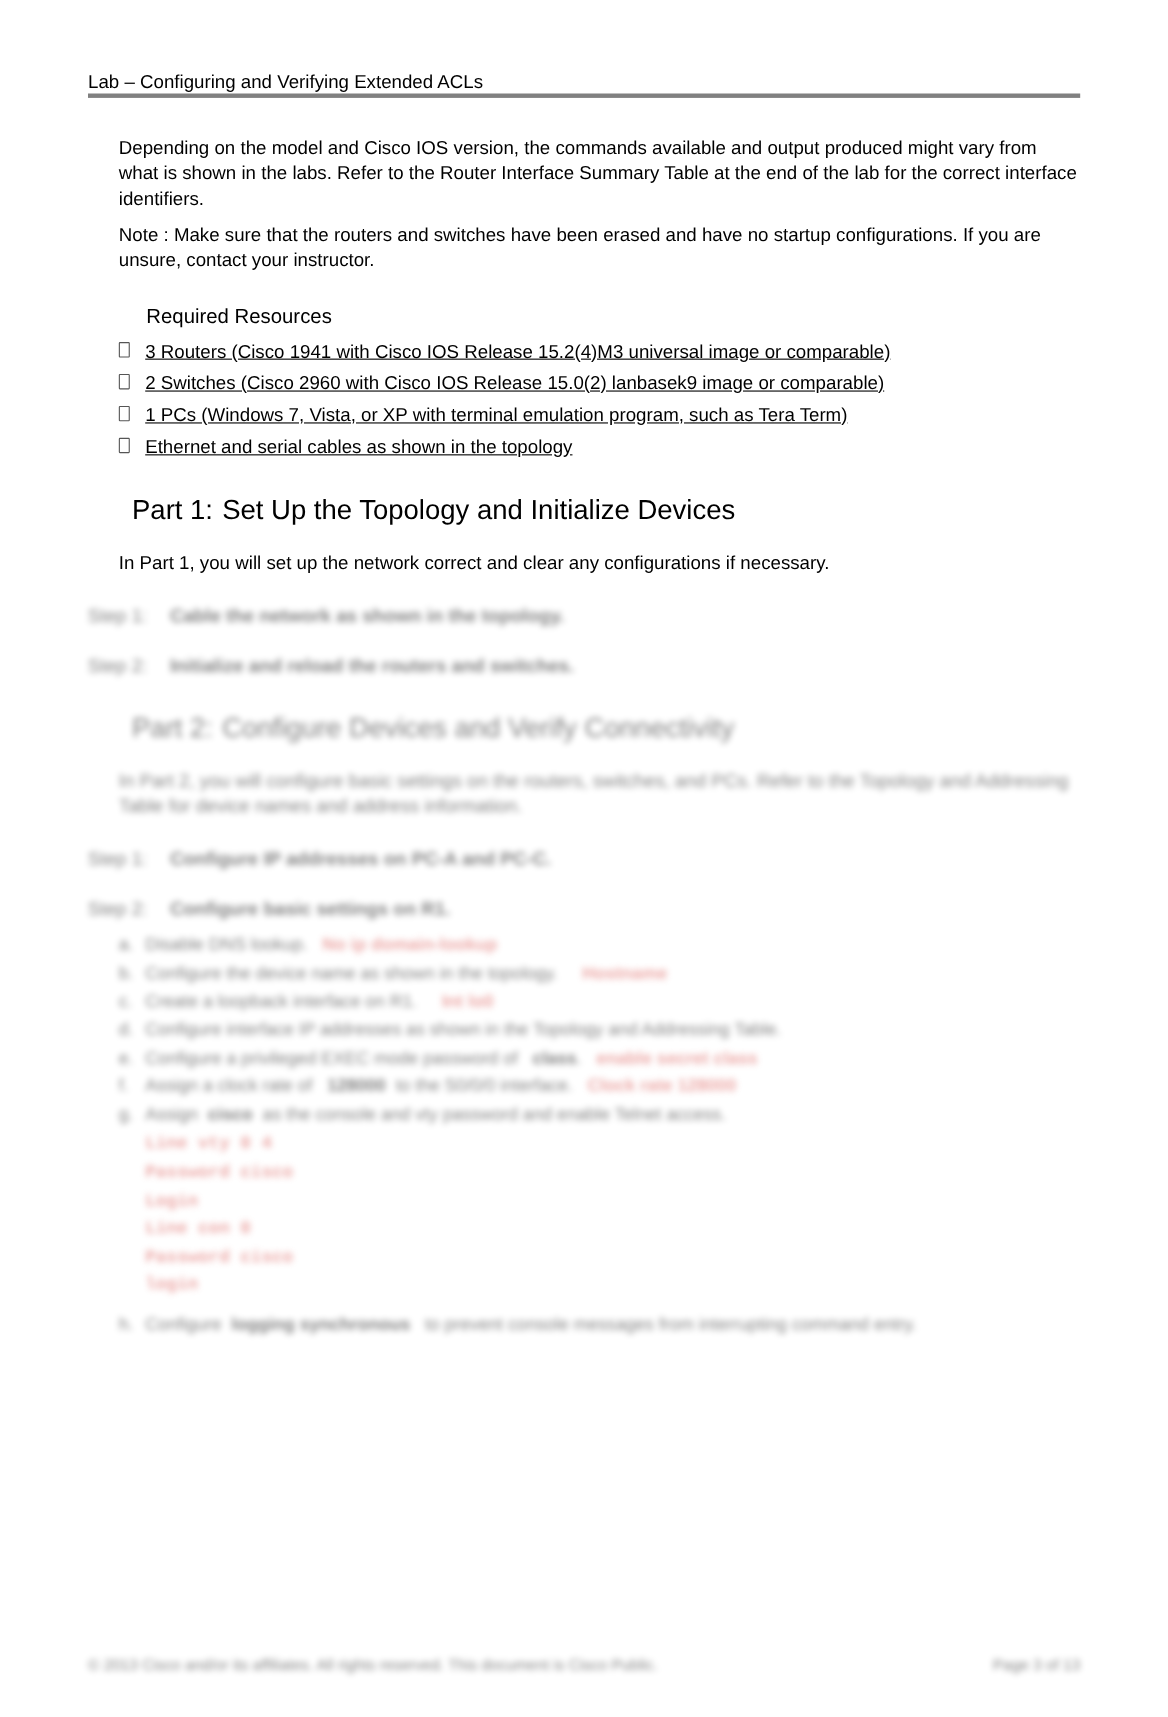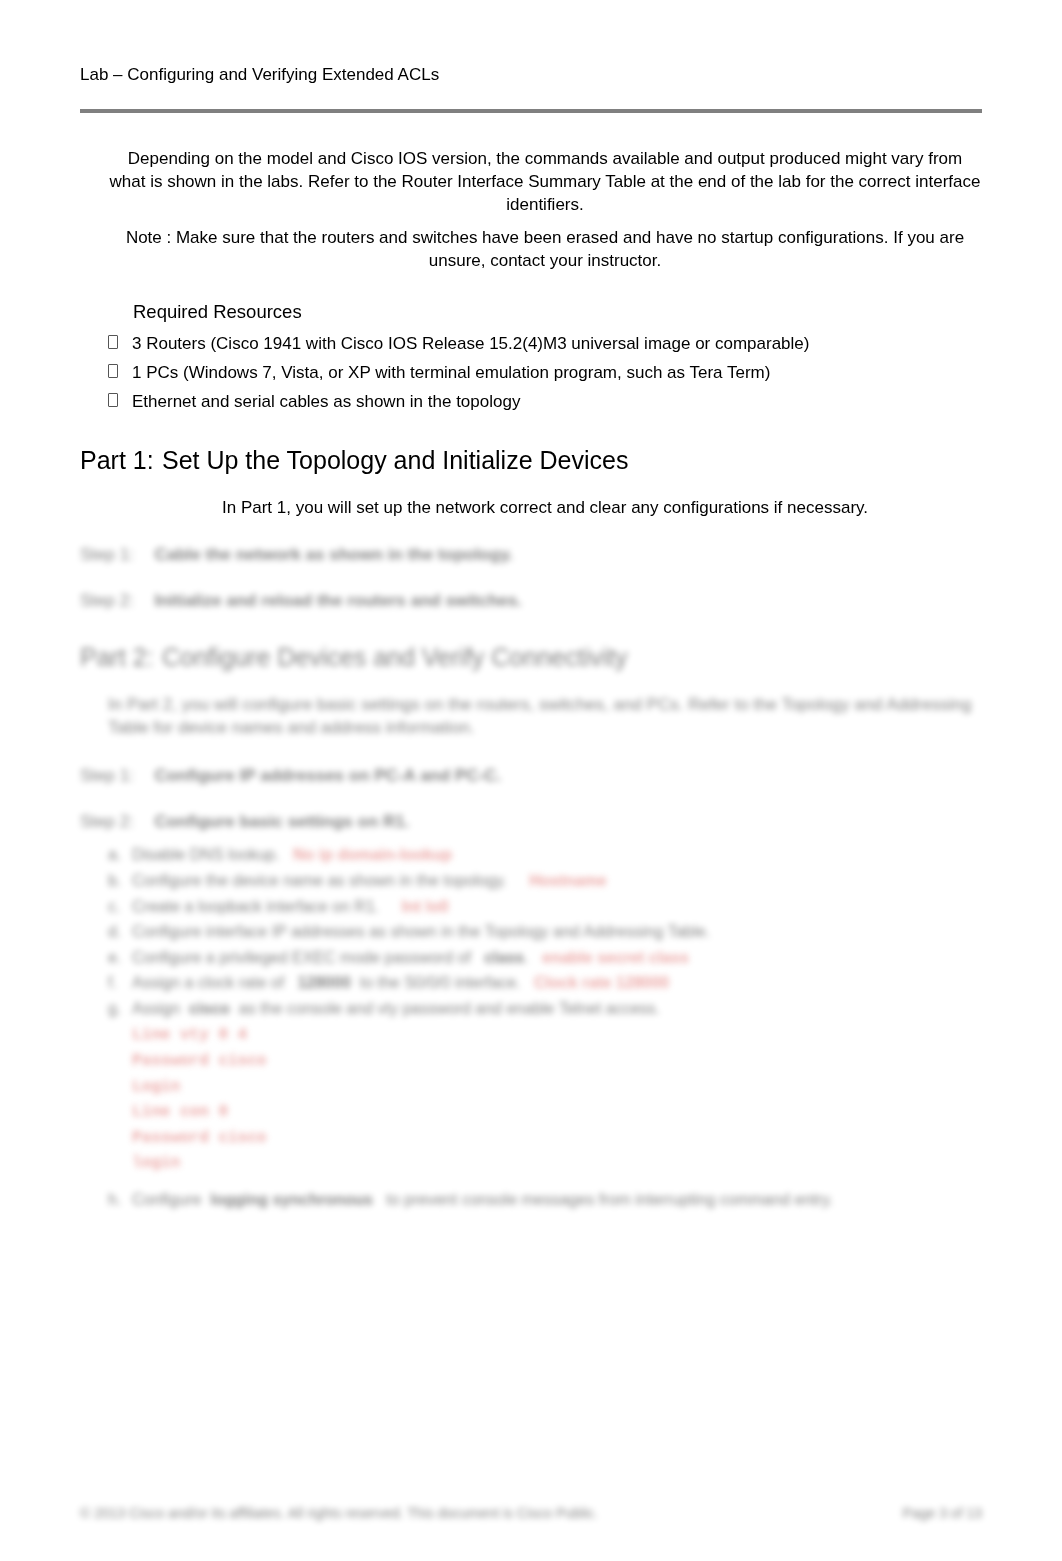--- a/index.html
+++ b/index.html
@@ -13,68 +13,69 @@
       min-height: 1561px;
       background: #fff;
       color: #000;
       position: relative;
     }
     .page {
       padding: 65px 80px 0 80px;
     }
     .header-title {
       font-size: 17px;
-      margin-bottom: 24px;
+      margin-bottom: 0;
     }
     .header-line {
       height: 4px;
       background: #808080;
       margin-bottom: 35px;
     }
     .body-para {
       font-size: 17px;
       line-height: 1.35;
       margin-left: 28px;
       margin-bottom: 10px;
-      text-align: center;
     }
     .section-h3 {
       font-size: 18.5px;
       font-weight: 400;
       margin-left: 53px;
       margin-top: 28px;
       margin-bottom: 10px;
     }
     .bullet-list {
       list-style: none;
       margin-left: 28px;
     }
     .bullet-list li {
       font-size: 17px;
       line-height: 1.35;
       padding-left: 24px;
       position: relative;
       margin-bottom: 6px;
+      text-decoration: underline;
     }
     .bullet-list li::before {
       content: "";
       font-family: serif;
       position: absolute;
       left: 0;
       top: 2px;
       width: 8px;
       height: 12px;
       border: 1px solid #555;
       border-radius: 1px;
     }
     .part-heading {
       font-size: 25px;
       margin-top: 32px;
       margin-bottom: 22px;
       font-weight: 400;
+      margin-left: 40px;
     }
     .part-heading .part-num {
       display: inline-block;
       min-width: 75px;
     }
     .step-line {
       margin-top: 26px;
       margin-bottom: 0;
       filter: blur(3px);
       opacity: 0.5;
@@ -152,20 +153,21 @@
 <div class="page">
   <div class="header-title">Lab – Configuring and Verifying Extended ACLs</div>
   <div class="header-line"></div>
 
   <p class="body-para">Depending on the model and Cisco IOS version, the commands available and output produced might vary from what is shown in the labs. Refer to the Router Interface Summary Table at the end of the lab for the correct interface identifiers.</p>
   <p class="body-para">Note : Make sure that the routers and switches have been erased and have no startup configurations. If you are unsure, contact your instructor.</p>
 
   <h3 class="section-h3">Required Resources</h3>
   <ul class="bullet-list">
     <li>3 Routers (Cisco 1941 with Cisco IOS Release 15.2(4)M3 universal image or comparable)</li>
+    <li>2 Switches (Cisco 2960 with Cisco IOS Release 15.0(2) lanbasek9 image or comparable)</li>
     <li>1 PCs (Windows 7, Vista, or XP with terminal emulation program, such as Tera Term)</li>
     <li>Ethernet and serial cables as shown in the topology</li>
   </ul>
 
   <h2 class="part-heading">
     <span class="part-num">Part 1:</span>
     <span>Set Up the Topology and Initialize Devices</span>
   </h2>
   <p class="body-para">In Part 1, you will set up the network correct and clear any configurations if necessary.</p>
 

